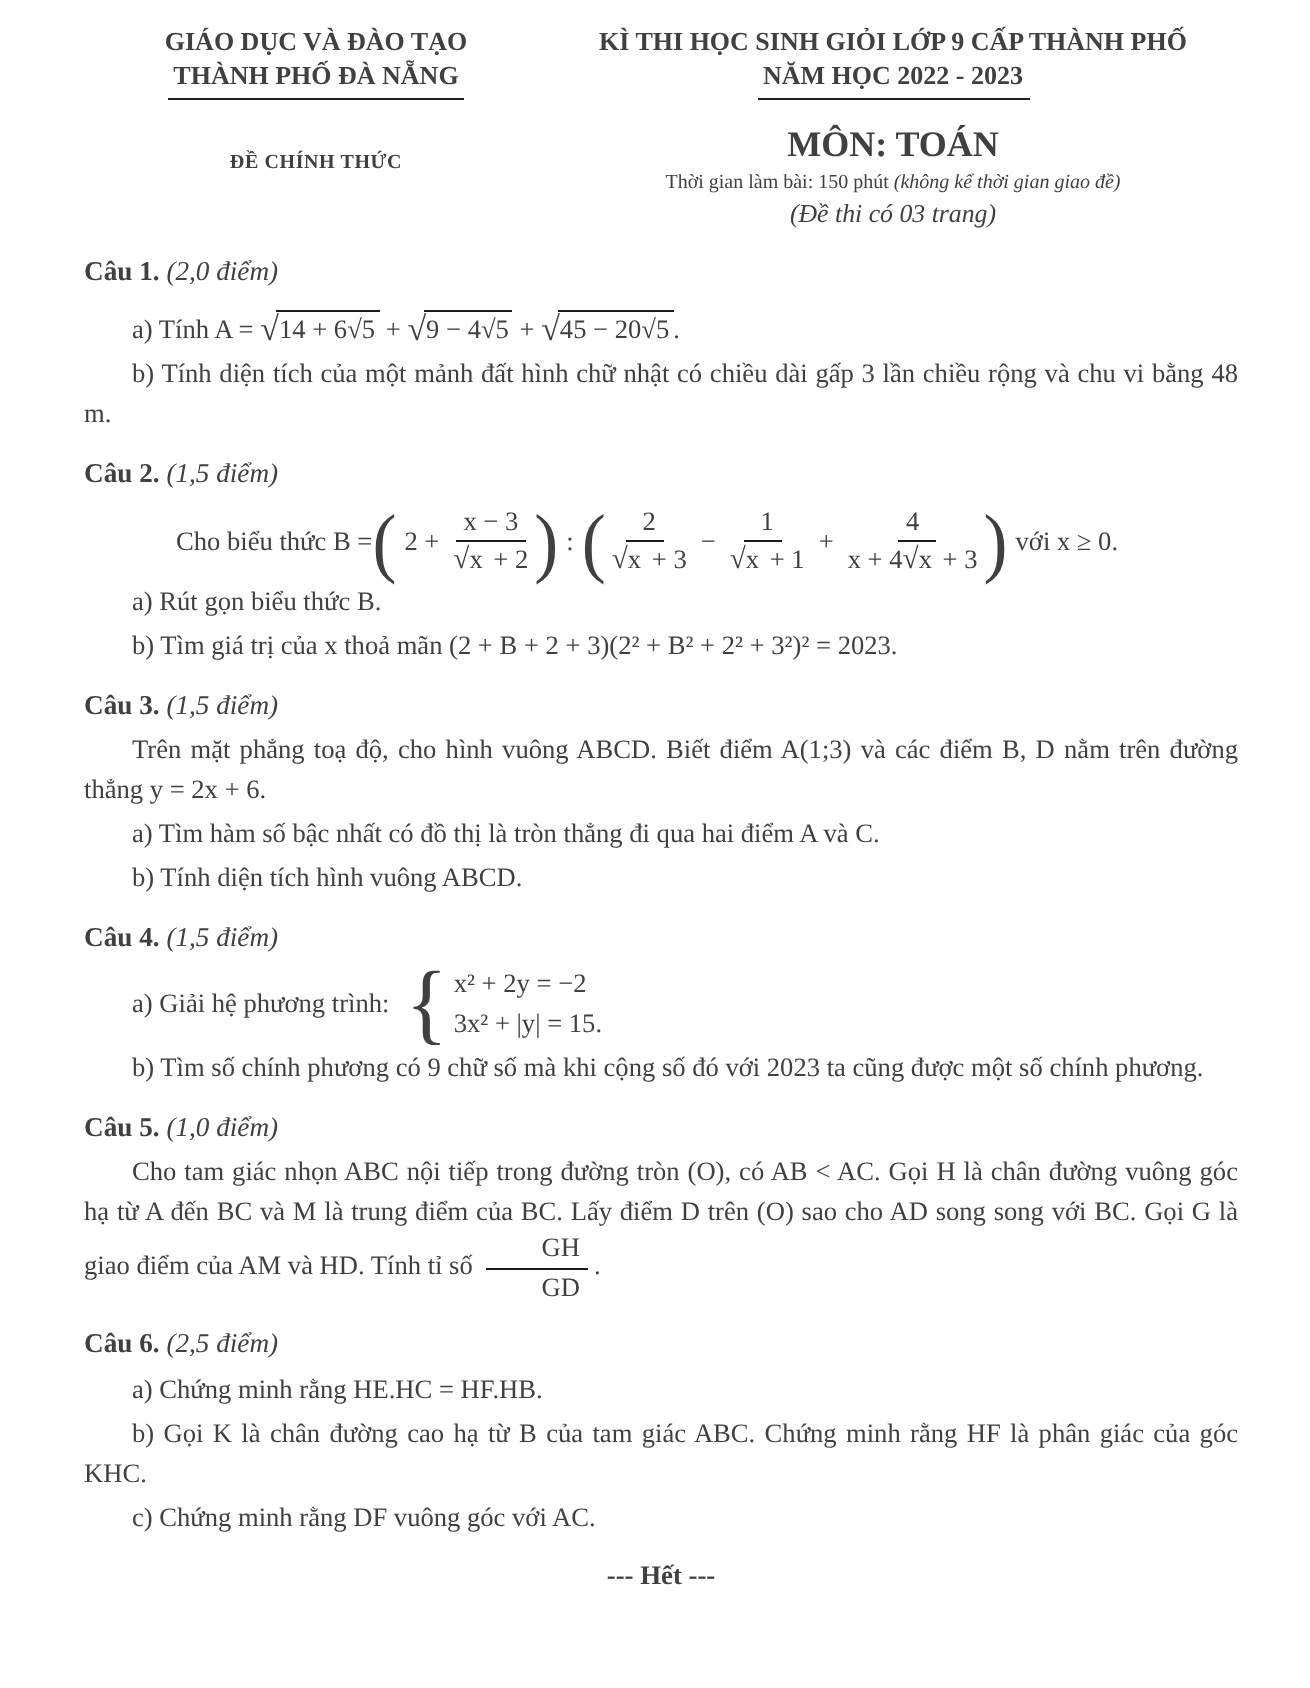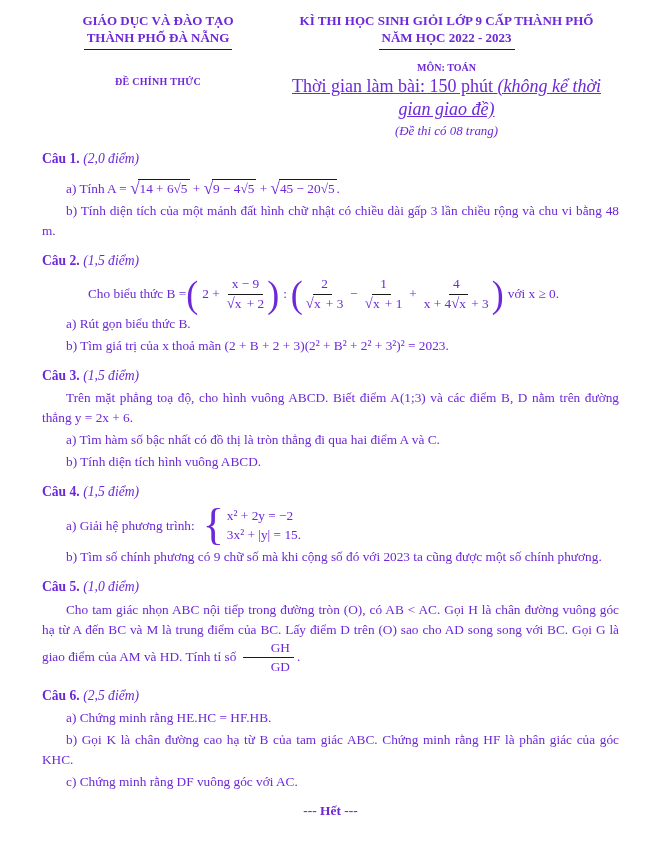--- a/index.html
+++ b/index.html
@@ -1,33 +1,33 @@
 <!DOCTYPE html>
 <html><head>
 <meta charset="utf-8">
 <style>
   html,body{margin:0;padding:0;background:#ffffff;}
   body{width:655px;height:844px;overflow:hidden;}
   .page{
     width:655px;height:844px;box-sizing:border-box;
     padding:13px 36px 0 42px;
-    background:#ffffff;color:#6d28d9;
+    background:#ffffff;color:#404040;
     font-family:"Liberation Serif","DejaVu Serif",serif;
     font-size:13.3px;line-height:1.5;
   }
   .b{font-weight:bold;}
   .it{font-style:italic;}
   .ul{display:inline-block;border-bottom:1.4px solid #1f1f1f;padding:0 3px 2px;}
   
   .hdr{display:flex;align-items:flex-start;}
   .hl{width:232px;text-align:center;font-size:13px;line-height:1.3;}
   .hr{flex:1;text-align:center;font-size:13px;line-height:1.3;}
   .exam-label{margin-top:25px;font-size:10px;letter-spacing:.3px;}
-  .subject{margin-top:11px;font-size:10px;}
-  .dur{font-size:18px;margin-top:1px;text-decoration:underline;}
+  .subject{margin-top:11px;font-size:18px;}
+  .dur{font-size:10px;margin-top:1px;}
   .pnote{font-size:12.9px;margin-top:1px;}
   
   .qh{margin:10px 0 0;font-size:13.6px;}
   .qh .pts{font-style:italic;font-weight:normal;}
   p.body{margin:2px 0 0;text-indent:24px;text-align:justify;}
   
   .math1{margin:6px 0 0 24px;padding-top:3px;}
   .rs{display:inline-block;font-size:1.28em;line-height:0;vertical-align:-1px;margin-right:-1px;}
   .rs2{display:inline-block;font-size:1.1em;line-height:0;margin-right:-1px;}
   .ov{border-top:1.3px solid #1b1b1b;padding:1px 2px 0 1px;}
@@ -52,34 +52,34 @@
     <div class="hl">
       <div class="b">GIÁO DỤC VÀ ĐÀO TẠO</div>
       <div class="b"><span class="ul">THÀNH PHỐ ĐÀ NẴNG</span></div>
       <div class="b exam-label">ĐỀ CHÍNH THỨC</div>
     </div>
     <div class="hr">
       <div class="b">KÌ THI HỌC SINH GIỎI LỚP 9 CẤP THÀNH PHỐ</div>
       <div class="b"><span class="ul">NĂM HỌC 2022 - 2023</span></div>
       <div class="b subject">MÔN: TOÁN</div>
       <div class="dur"><span>Thời gian làm bài: 150 phút </span><span class="it">(không kể thời gian giao đề)</span></div>
-      <div class="it pnote">(Đề thi có 08 trang)</div>
+      <div class="it pnote">(Đề thi có 03 trang)</div>
     </div>
   </header>
 
   <section>
     <p class="qh"><span class="b">Câu 1.</span> <span class="pts">(2,0 điểm)</span></p>
     <p class="math1">a) Tính A = <span class="rs">√</span><span class="ov">14 + 6√5</span> + <span class="rs">√</span><span class="ov">9 − 4√5</span> + <span class="rs">√</span><span class="ov">45 − 20√5</span>.</p>
     <p class="body">b) Tính diện tích của một mảnh đất hình chữ nhật có chiều dài gấp 3 lần chiều rộng và chu vi bằng 48 m.</p>
   </section>
 
   <section>
     <p class="qh"><span class="b">Câu 2.</span> <span class="pts">(1,5 điểm)</span></p>
     <div class="q2f">Cho biểu thức B = <span class="bp">(</span><span class="mv">2 +</span><span class="fr">
-          <span class="nu">x − 9</span>
+          <span class="nu">x − 3</span>
           <span class="de"><span class="rs2">√</span><span class="ov">x</span> + 2</span>
         </span><span class="bp">)</span><span class="mv">:</span><span class="bp">(</span><span class="fr">
           <span class="nu">2</span>
           <span class="de"><span class="rs2">√</span><span class="ov">x</span> + 3</span>
         </span><span class="mv">−</span><span class="fr">
           <span class="nu">1</span>
           <span class="de"><span class="rs2">√</span><span class="ov">x</span> + 1</span>
         </span><span class="mv">+</span><span class="fr">
           <span class="nu">4</span>
           <span class="de">x + 4<span class="rs2">√</span><span class="ov">x</span> + 3</span>

